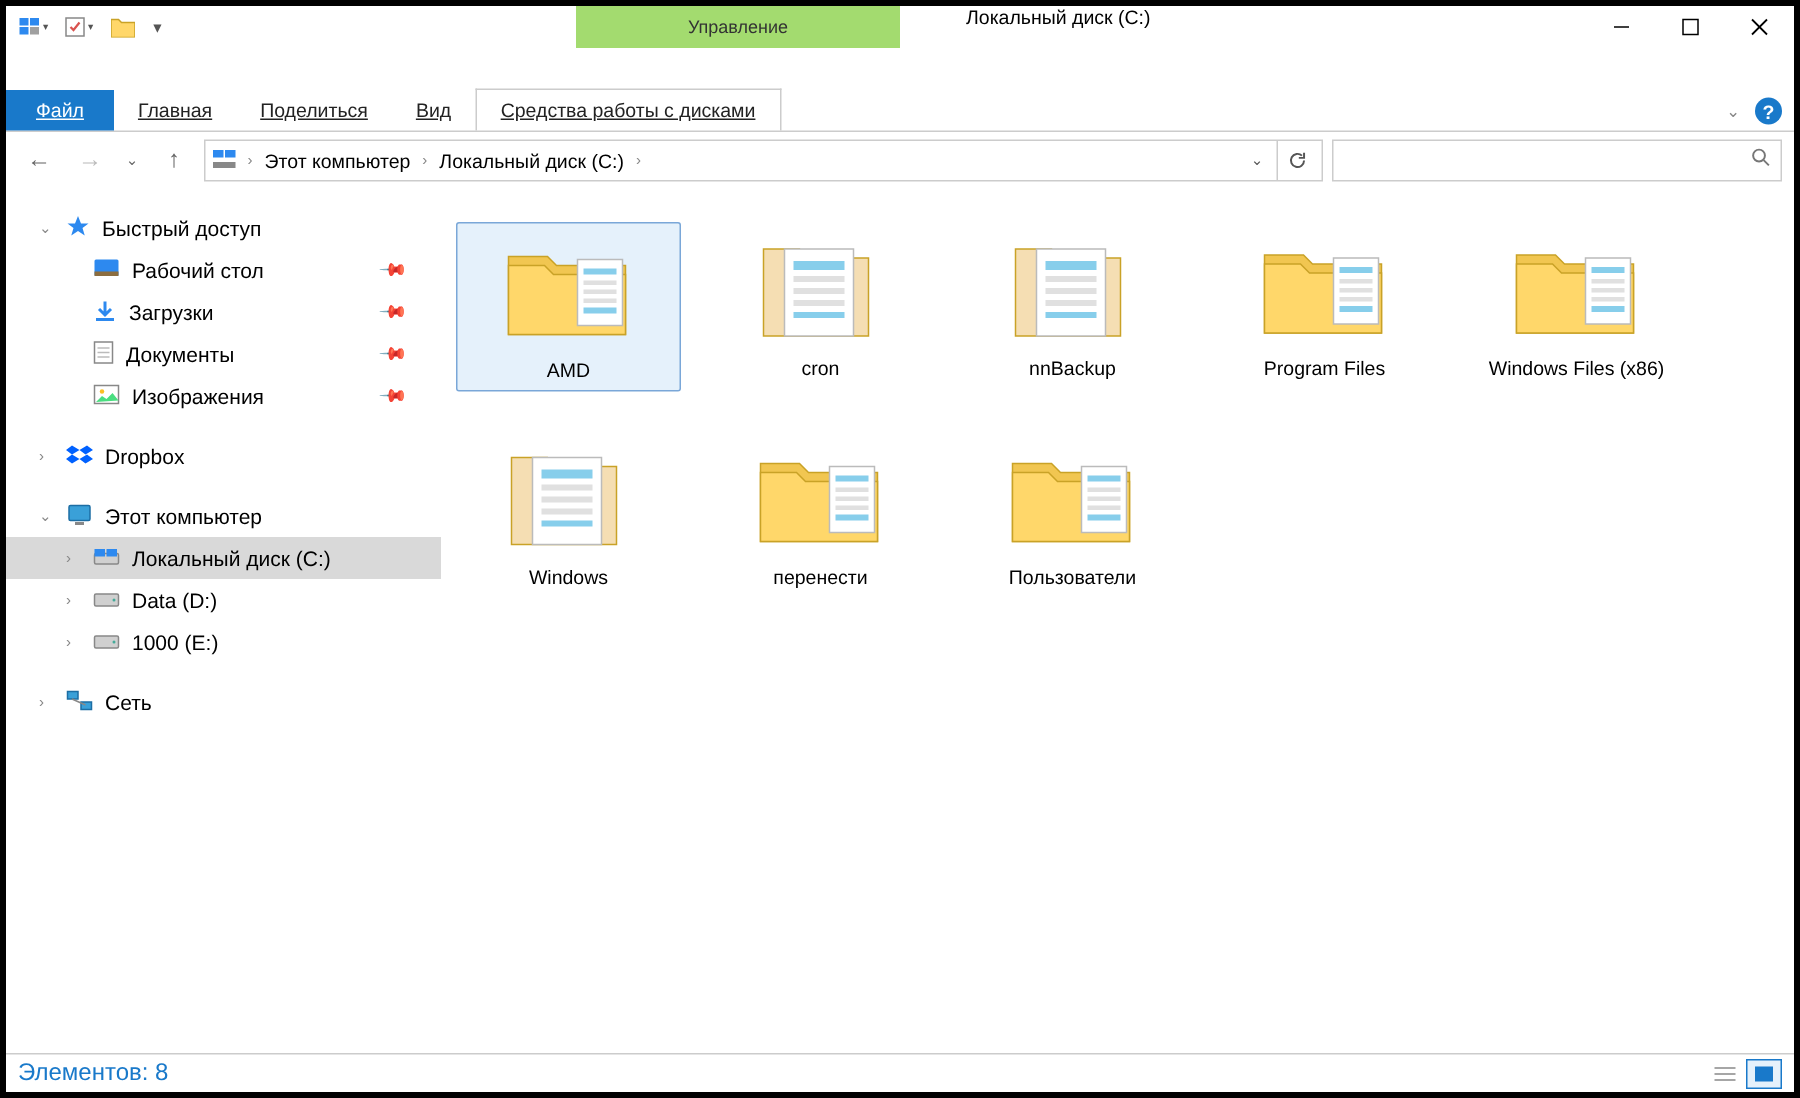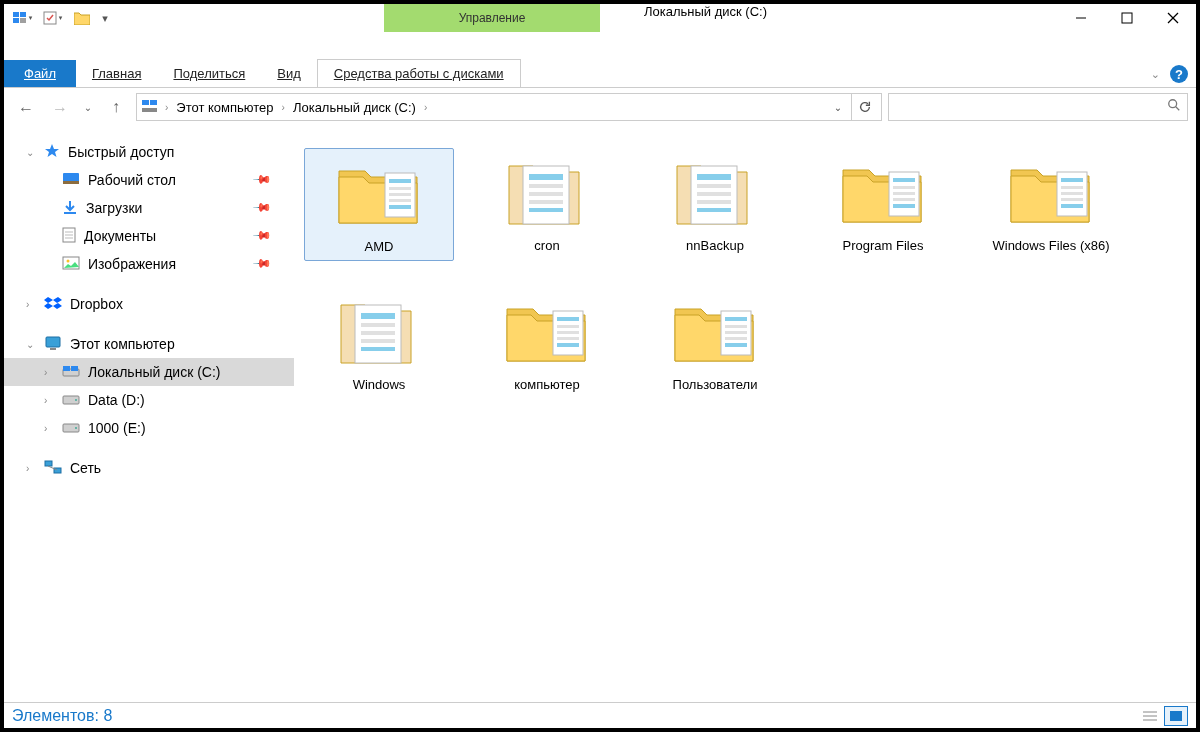--- a/index.html
+++ b/index.html
@@ -357,21 +357,21 @@
         <div class="folder-icon"><svg width="96" height="80" viewBox="0 0 96 80">
             <path d="M8 18 h26 l6 6 h46 v46 h-78 z" fill="#f1c651" stroke="#c9a227"></path>
             <path d="M8 70 h78 v-40 h-48 l-6 -6 h-24 z" fill="#ffd76a" stroke="#c9a227"></path>
             <rect x="54" y="20" width="30" height="44" fill="#fff" stroke="#bbb"></rect>
             <rect x="58" y="26" width="22" height="4" fill="#87ceeb"></rect>
             <rect x="58" y="34" width="22" height="3" fill="#e0e0e0"></rect>
             <rect x="58" y="40" width="22" height="3" fill="#e0e0e0"></rect>
             <rect x="58" y="46" width="22" height="3" fill="#e0e0e0"></rect>
             <rect x="58" y="52" width="22" height="4" fill="#87ceeb"></rect>
           </svg></div>
-        <div class="name">компьютер</div>
+        <div class="name">перенести</div>
       </div>
       <div class="folder-item">
         <div class="folder-icon"><svg width="96" height="80" viewBox="0 0 96 80">
             <path d="M8 18 h26 l6 6 h46 v46 h-78 z" fill="#f1c651" stroke="#c9a227"></path>
             <path d="M8 70 h78 v-40 h-48 l-6 -6 h-24 z" fill="#ffd76a" stroke="#c9a227"></path>
             <rect x="54" y="20" width="30" height="44" fill="#fff" stroke="#bbb"></rect>
             <rect x="58" y="26" width="22" height="4" fill="#87ceeb"></rect>
             <rect x="58" y="34" width="22" height="3" fill="#e0e0e0"></rect>
             <rect x="58" y="40" width="22" height="3" fill="#e0e0e0"></rect>
             <rect x="58" y="46" width="22" height="3" fill="#e0e0e0"></rect>

